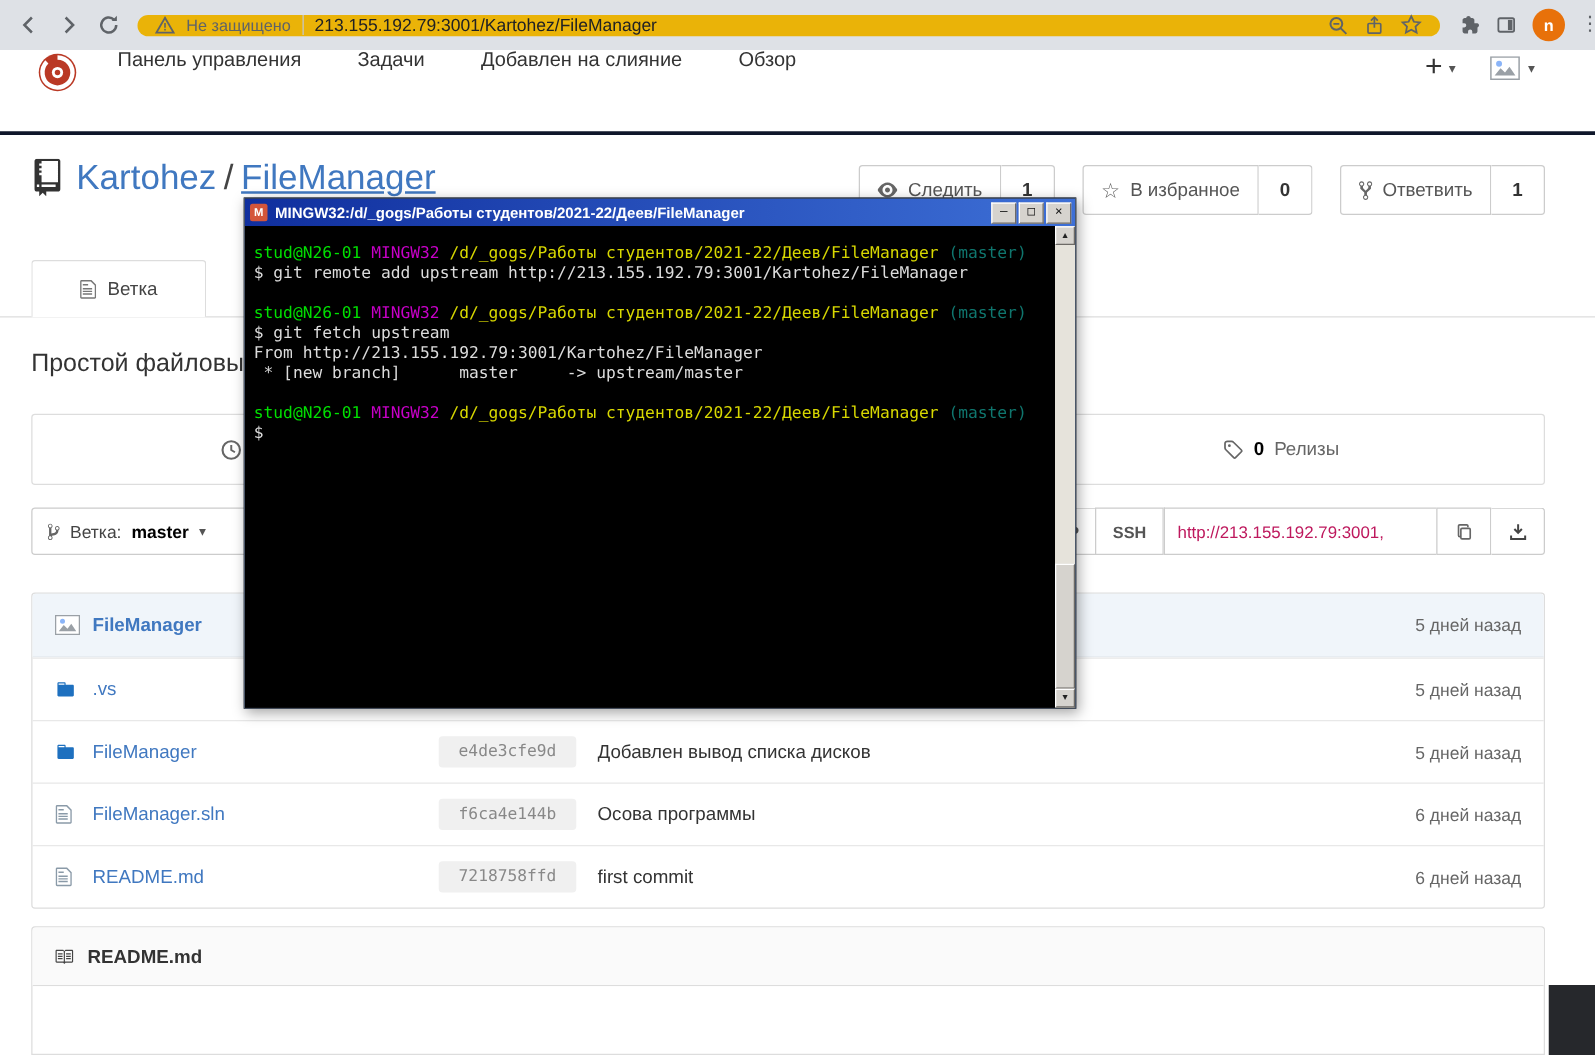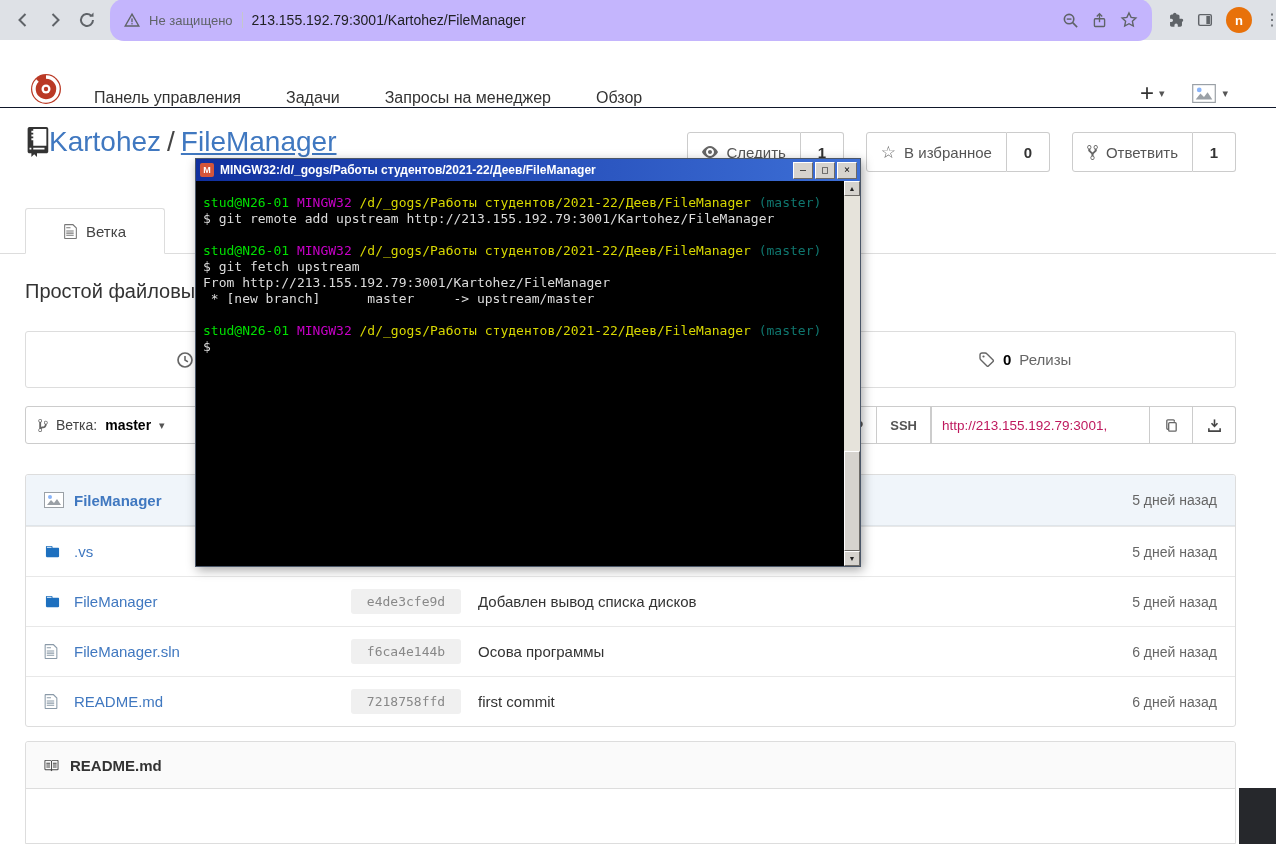--- a/index.html
+++ b/index.html
@@ -3,40 +3,40 @@
 <meta charset="utf-8">
 <style>
   html,body{margin:0;padding:0}
   body{font-family:"Liberation Sans",sans-serif;background:#fff}
   .screen{position:relative;width:1276px;height:844px;overflow:hidden;background:#fff}
   svg{display:block}
 
   
   .browser-bar{position:absolute;left:0;top:0;width:1276px;height:40px;background:#dee1e6;display:flex;align-items:center;padding:0 8px;gap:2px;z-index:5}
   .bicon{width:30px;height:30px;border-radius:50%;display:flex;align-items:center;justify-content:center;color:#5f6368;flex:0 0 auto}
-  .omnibox{height:42px;background:#c4b5fd;border-radius:14px;display:flex;align-items:center;padding:0 14px;margin:0 6px;flex:1;min-width:0;gap:9px}
+  .omnibox{height:17px;background:#eab308;border-radius:14px;display:flex;align-items:center;padding:0 14px;margin:0 6px;flex:1;min-width:0;gap:9px}
   .omni-sec{color:#5f6368;font-size:13px;white-space:nowrap}
   .omni-div{width:1px;height:16px;background:#c4c7cc}
   .omni-url{color:#202124;font-size:14px;white-space:nowrap;flex:1;overflow:hidden}
   .omni-trail{display:flex;align-items:center;gap:12px}
   .chrome-right{display:flex;align-items:center;gap:12px;padding:0 6px}
   .avatar-chip{width:26px;height:26px;border-radius:50%;background:#e8710a;color:#fff;font-size:13px;font-weight:bold;display:flex;align-items:center;justify-content:center}
   .kebab{color:#5f6368;font-size:16px;letter-spacing:0;line-height:1;width:14px;text-align:center}
 
   
-  .gogs-nav{position:absolute;left:0;top:40px;width:1276px;height:68px;background:#fff;border-bottom:1px solid #0f172a;display:flex;align-items:flex-end;padding:0 48px 0 28px;box-sizing:border-box}
+  .gogs-nav{position:absolute;left:0;top:40px;width:1276px;height:68px;background:#fff;border-bottom:3px solid #0f172a;display:flex;align-items:flex-start;padding:0 48px 0 28px;box-sizing:border-box}
   .gogs-logo{width:36px;height:36px;margin-right:30px;flex:0 0 auto}
   .nav-item{font-size:16px;color:#333;margin-right:45px;white-space:nowrap;cursor:pointer}
   .nav-right{margin-left:auto;display:flex;align-items:center;gap:28px}
   .nav-plus{display:flex;align-items:center;gap:5px;color:#333;font-size:24px}
   .caret{font-size:11px;color:#555}
   .nav-avatar{display:flex;align-items:center;gap:6px}
 
   
-  .repo-title-row{position:absolute;left:25px;top:126px;display:flex;align-items:center;}
+  .repo-title-row{position:absolute;left:25px;top:126px;display:flex;align-items:center;gap:12px}
   .repo-title{font-size:28px;color:#4078c0;white-space:nowrap}
   .repo-title .sep{color:#444;margin:0 6px}
   .repo-title .rname{text-decoration:underline}
   .repo-actions{position:absolute;right:40px;top:132px;display:flex;align-items:center;gap:22px}
   .act-group{display:flex;align-items:stretch;height:40px}
   .act-btn{display:flex;align-items:center;gap:8px;padding:0 14px;border:1px solid #ccc;border-radius:3px 0 0 3px;background:#fff;color:#555;font-size:15px;white-space:nowrap}
   .act-count{display:flex;align-items:center;justify-content:center;width:42px;border:1px solid #ccc;border-left:none;border-radius:0 3px 3px 0;background:#fff;color:#333;font-size:15px;font-weight:bold}
   .star-glyph{font-size:17px;color:#666;line-height:1}
 
   
@@ -173,21 +173,21 @@
     <span class="gogs-logo">
       <svg width="36" height="36" viewBox="0 0 36 36">
           <circle cx="18" cy="18" r="15" fill="#ba3925"></circle>
           <path d="M18 6a12 12 0 1 1-8.5 3.5" fill="none" stroke="#fff" stroke-width="3.5"></path>
           <circle cx="18" cy="18" r="4.5" fill="#fff"></circle>
           <circle cx="18" cy="18" r="2.2" fill="#ba3925"></circle>
         </svg>
     </span>
     <span class="nav-item">Панель управления</span>
     <span class="nav-item">Задачи</span>
-    <span class="nav-item">Запросы на менеджер</span>
+    <span class="nav-item">Добавлен на слияние</span>
     <span class="nav-item">Обзор</span>
     <span class="nav-right">
       <span class="nav-plus">
         <span>+</span>
         <span class="caret">▾</span>
       </span>
       <span class="nav-avatar">
         <span>
           <svg width="24" height="19" viewBox="0 0 20 16">
               <rect x="0.5" y="0.5" width="19" height="15" fill="#fff" stroke="#9aa0a6"></rect>

